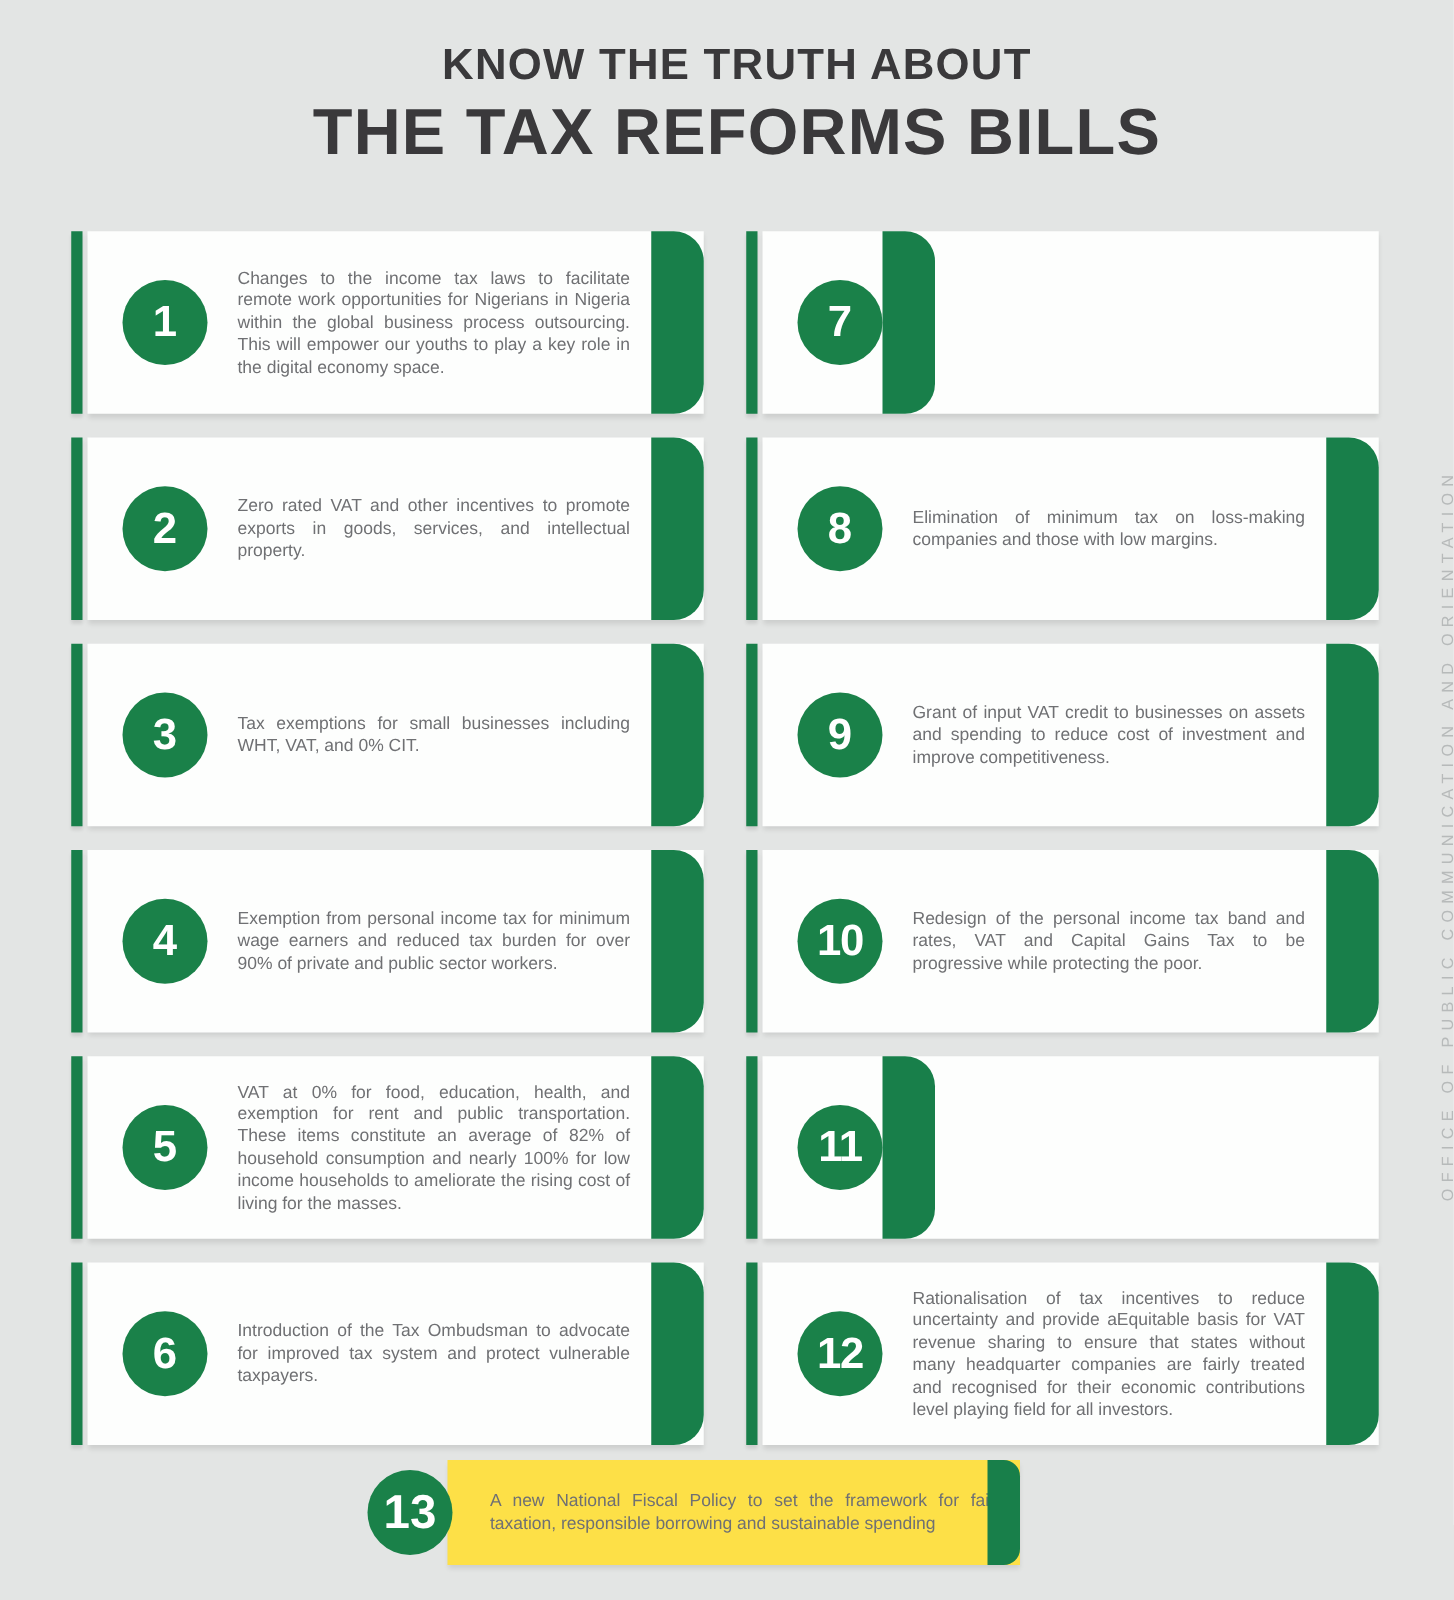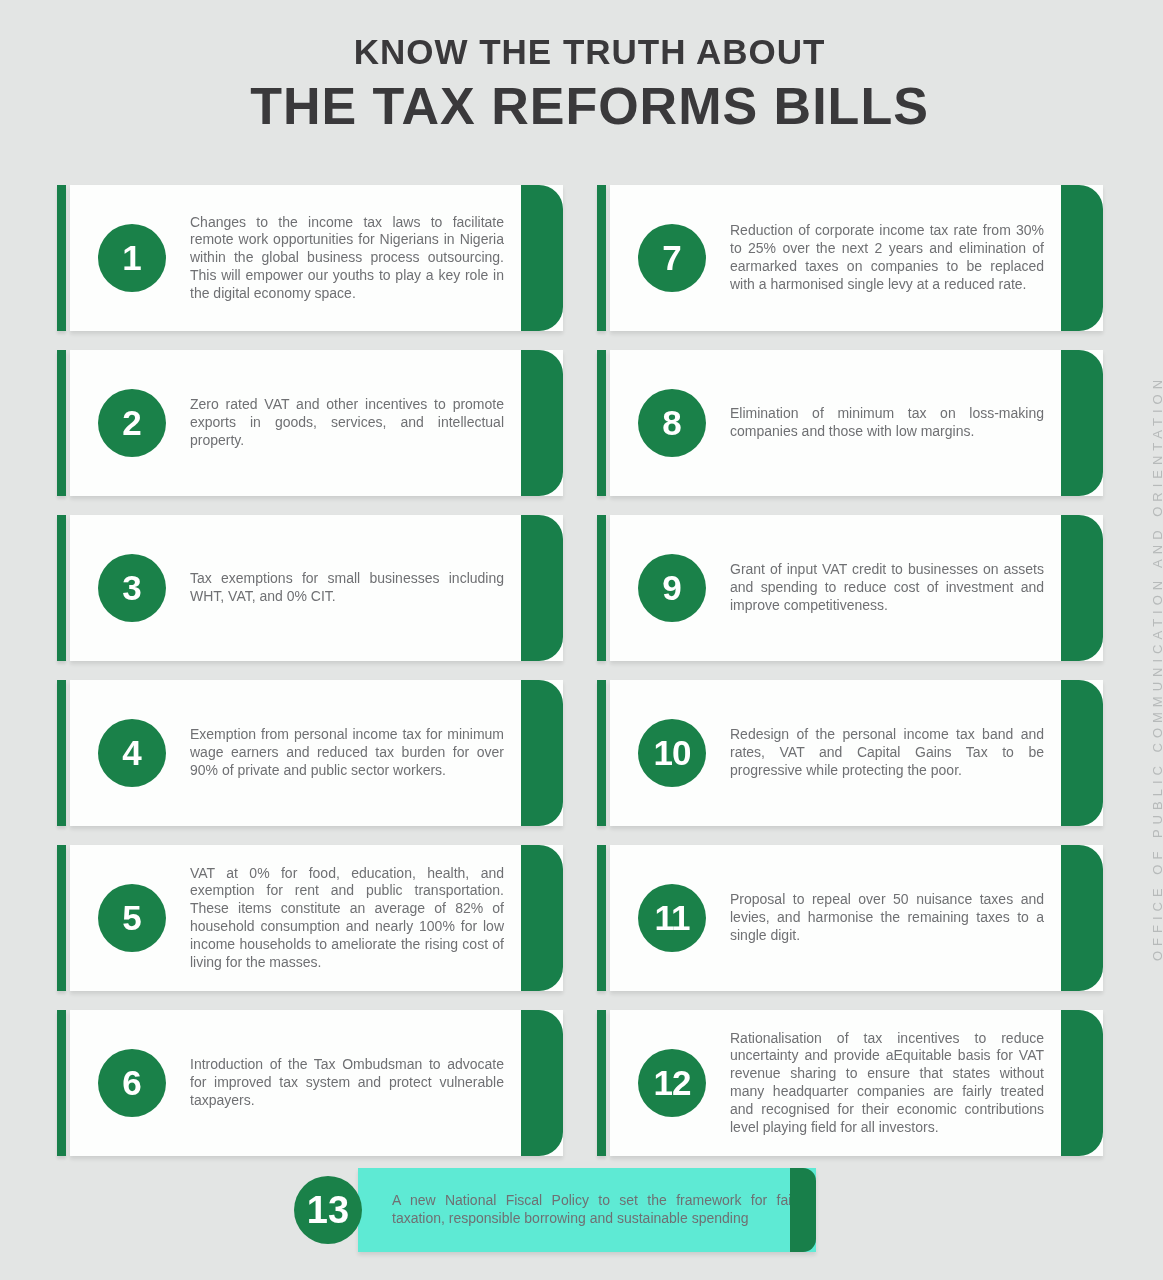--- a/index.html
+++ b/index.html
@@ -45,21 +45,21 @@
   }
   .cap{
     width:42px;background:#187f4a;flex-shrink:0;
     border-radius:0 24px 24px 0;
     align-self:stretch;
   }
 
   
   .card13{
     position:absolute;left:358px;top:1168px;width:458px;height:84px;
-    background:#5eead4;display:flex;align-items:center;
+    background:#fde047;display:flex;align-items:center;
     box-shadow:0 3px 4px rgba(0,0,0,0.10);
   }
   .circle13{
     position:absolute;left:-64px;top:50%;transform:translateY(-50%);
     width:68px;height:68px;border-radius:50%;
     background:#1a8149;color:#ffffff;
     display:flex;align-items:center;justify-content:center;
     font-size:38px;font-weight:700;
   }
   .card13 .card-text{margin:0 20px 0 34px;}
@@ -153,21 +153,20 @@
         <div class="cap"></div>
       </div>
     </div>
 
     <div class="card">
       <div class="bar"></div>
       <div class="main">
         <div class="circle">
             <span>7</span>
           </div>
-        <p class="card-text">Reduction of corporate income tax rate from 30% to 25% over the next 2 years and elimination of earmarked taxes on companies to be replaced with a harmonised single levy at a reduced rate.</p>
         <div class="cap"></div>
       </div>
     </div>
 
     <div class="card">
       <div class="bar"></div>
       <div class="main">
         <div class="circle">
             <span>8</span>
           </div>
@@ -197,21 +196,20 @@
         <div class="cap"></div>
       </div>
     </div>
 
     <div class="card">
       <div class="bar"></div>
       <div class="main">
         <div class="circle two">
             <span>11</span>
           </div>
-        <p class="card-text">Proposal to repeal over 50 nuisance taxes and levies, and harmonise the remaining taxes to a single digit.</p>
         <div class="cap"></div>
       </div>
     </div>
 
     <div class="card">
       <div class="bar"></div>
       <div class="main">
         <div class="circle two">
             <span>12</span>
           </div>

